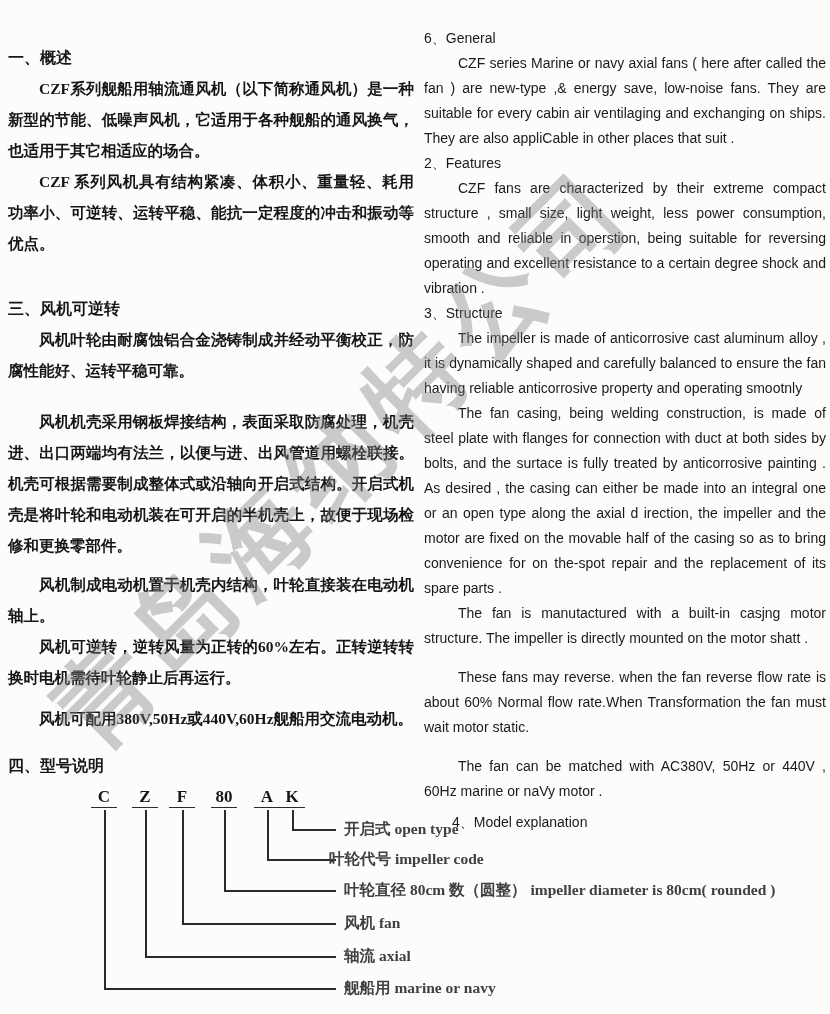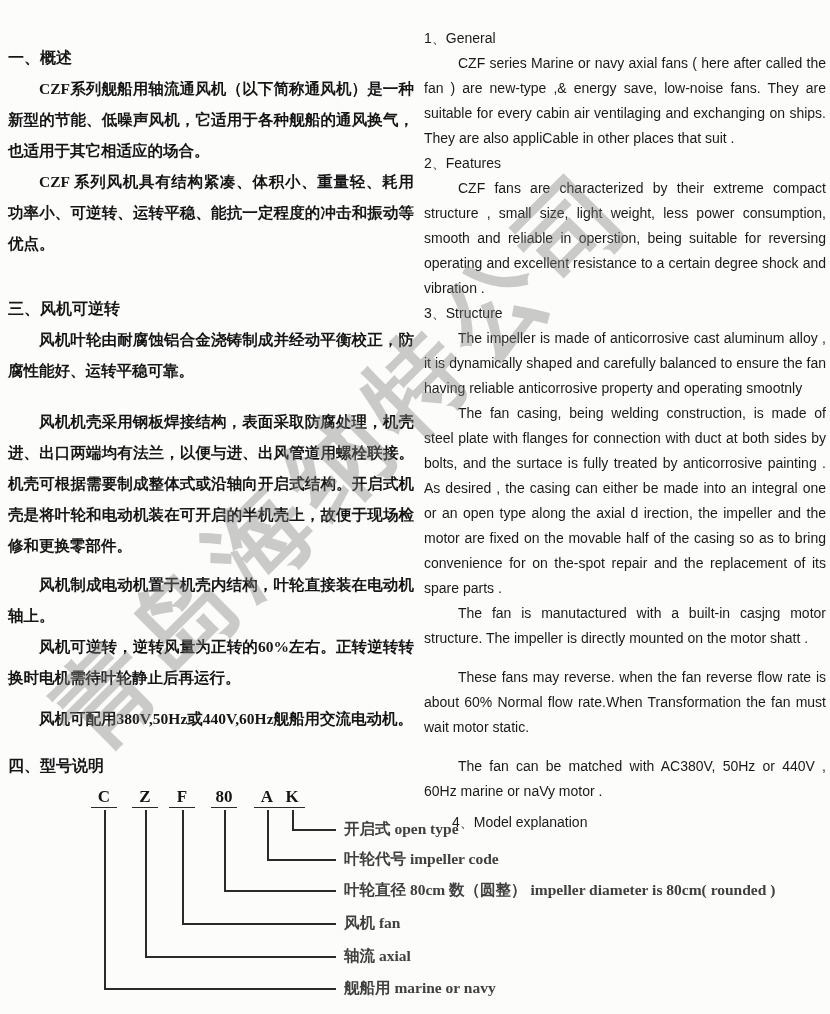--- a/index.html
+++ b/index.html
@@ -72,21 +72,21 @@
     <div class="zh-h mt34">三、风机可逆转</div>
     <p class="zh-p">风机叶轮由耐腐蚀铝合金浇铸制成并经动平衡校正，防腐性能好、运转平稳可靠。</p>
     <p class="zh-p mt20">风机机壳采用钢板焊接结构，表面采取防腐处理，机壳进、出口两端均有法兰，以便与进、出风管道用螺栓联接。机壳可根据需要制成整体式或沿轴向开启式结构。开启式机壳是将叶轮和电动机装在可开启的半机壳上，故便于现场检修和更换零部件。</p>
     <p class="zh-p mt8">风机制成电动机置于机壳内结构，叶轮直接装在电动机轴上。</p>
     <p class="zh-p mt12">风机可逆转，逆转风量为正转的60%左右。正转逆转转换时电机需待叶轮静止后再运行。</p>
     <p class="zh-p mt10">风机可配用380V,50Hz或440V,60Hz舰船用交流电动机。</p>
     <div class="zh-h">四、型号说明</div>
   </div>
 
   <div class="col col-right en">
-    <p class="en-h">1、General</p>
+    <p class="en-h">6、General</p>
     <p class="en-p">CZF series Marine or navy axial fans ( here after called the fan ) are new-type ,&amp; energy save, low-noise fans. They are suitable for every cabin air ventilaging and exchanging on ships. They are also appliCable in other places that suit .</p>
     <p class="en-h">2、Features</p>
     <p class="en-p">CZF fans are characterized by their extreme compact structure , small  size, light weight, less power consumption, smooth and reliable in operstion, being suitable for reversing operating and excellent resistance to a certain degree shock and vibration .</p>
     <p class="en-h">3、Structure</p>
     <p class="en-p">The impeller is made of anticorrosive cast aluminum alloy , it is dynamically shaped and carefully balanced to ensure the fan having reliable anticorrosive property and operating smootnly</p>
     <p class="en-p">The fan casing, being welding construction, is made of steel plate with flanges for connection with duct at both sides by bolts, and the surtace is fully treated by anticorrosive painting . As desired , the casing can either be made into an integral one or an open type along the axial d irection, the impeller and the motor are fixed on the movable half of the casing so as to bring convenience for on the-spot repair and the replacement of its spare parts .</p>
     <p class="en-p">The fan is manutactured with a built-in casjng motor structure. The impeller is directly mounted on the motor shatt .</p>
     <p class="en-p mt14">These fans may reverse. when the fan reverse flow rate is about 60% Normal flow rate.When Transformation the fan must wait motor static.</p>
     <p class="en-p mt14">The fan can be matched with AC380V, 50Hz or 440V , 60Hz marine or naVy motor .</p>
     <p class="en-h mt6 ind28">4、Model explanation</p>
@@ -105,20 +105,20 @@
       <div class="vline" style="left: 182px; top: 810px; height: 113px;"></div>
       <div class="hline" style="left: 182px; top: 923px; width: 154px;"></div>
       <div class="leader-label" style="left: 344px; top: 912px;">风机 fan</div>
       <div class="code-char" style="left: 211px; top: 788px;">80</div>
       <div class="vline" style="left: 224px; top: 810px; height: 80px;"></div>
       <div class="hline" style="left: 224px; top: 890px; width: 112px;"></div>
       <div class="leader-label" style="left: 344px; top: 879px;">叶轮直径 80cm 数（圆整）  impeller diameter is 80cm( rounded )</div>
       <div class="code-char" style="left: 254px; top: 788px;">A</div>
       <div class="vline" style="left: 267px; top: 810px; height: 49px;"></div>
       <div class="hline" style="left: 267px; top: 859px; width: 69px;"></div>
-      <div class="leader-label" style="left: 344px; top: 848px;">叶轮代号 impeller code</div>
+      <div class="leader-label" style="left: 329px; top: 848px;">叶轮代号 impeller code</div>
       <div class="code-char" style="left: 279px; top: 788px;">K</div>
       <div class="vline" style="left: 292px; top: 810px; height: 19px;"></div>
       <div class="hline" style="left: 292px; top: 829px; width: 44px;"></div>
       <div class="leader-label" style="left: 344px; top: 818px;">开启式 open type</div>
     </div>
 
 </div>
 
 </body></html>

